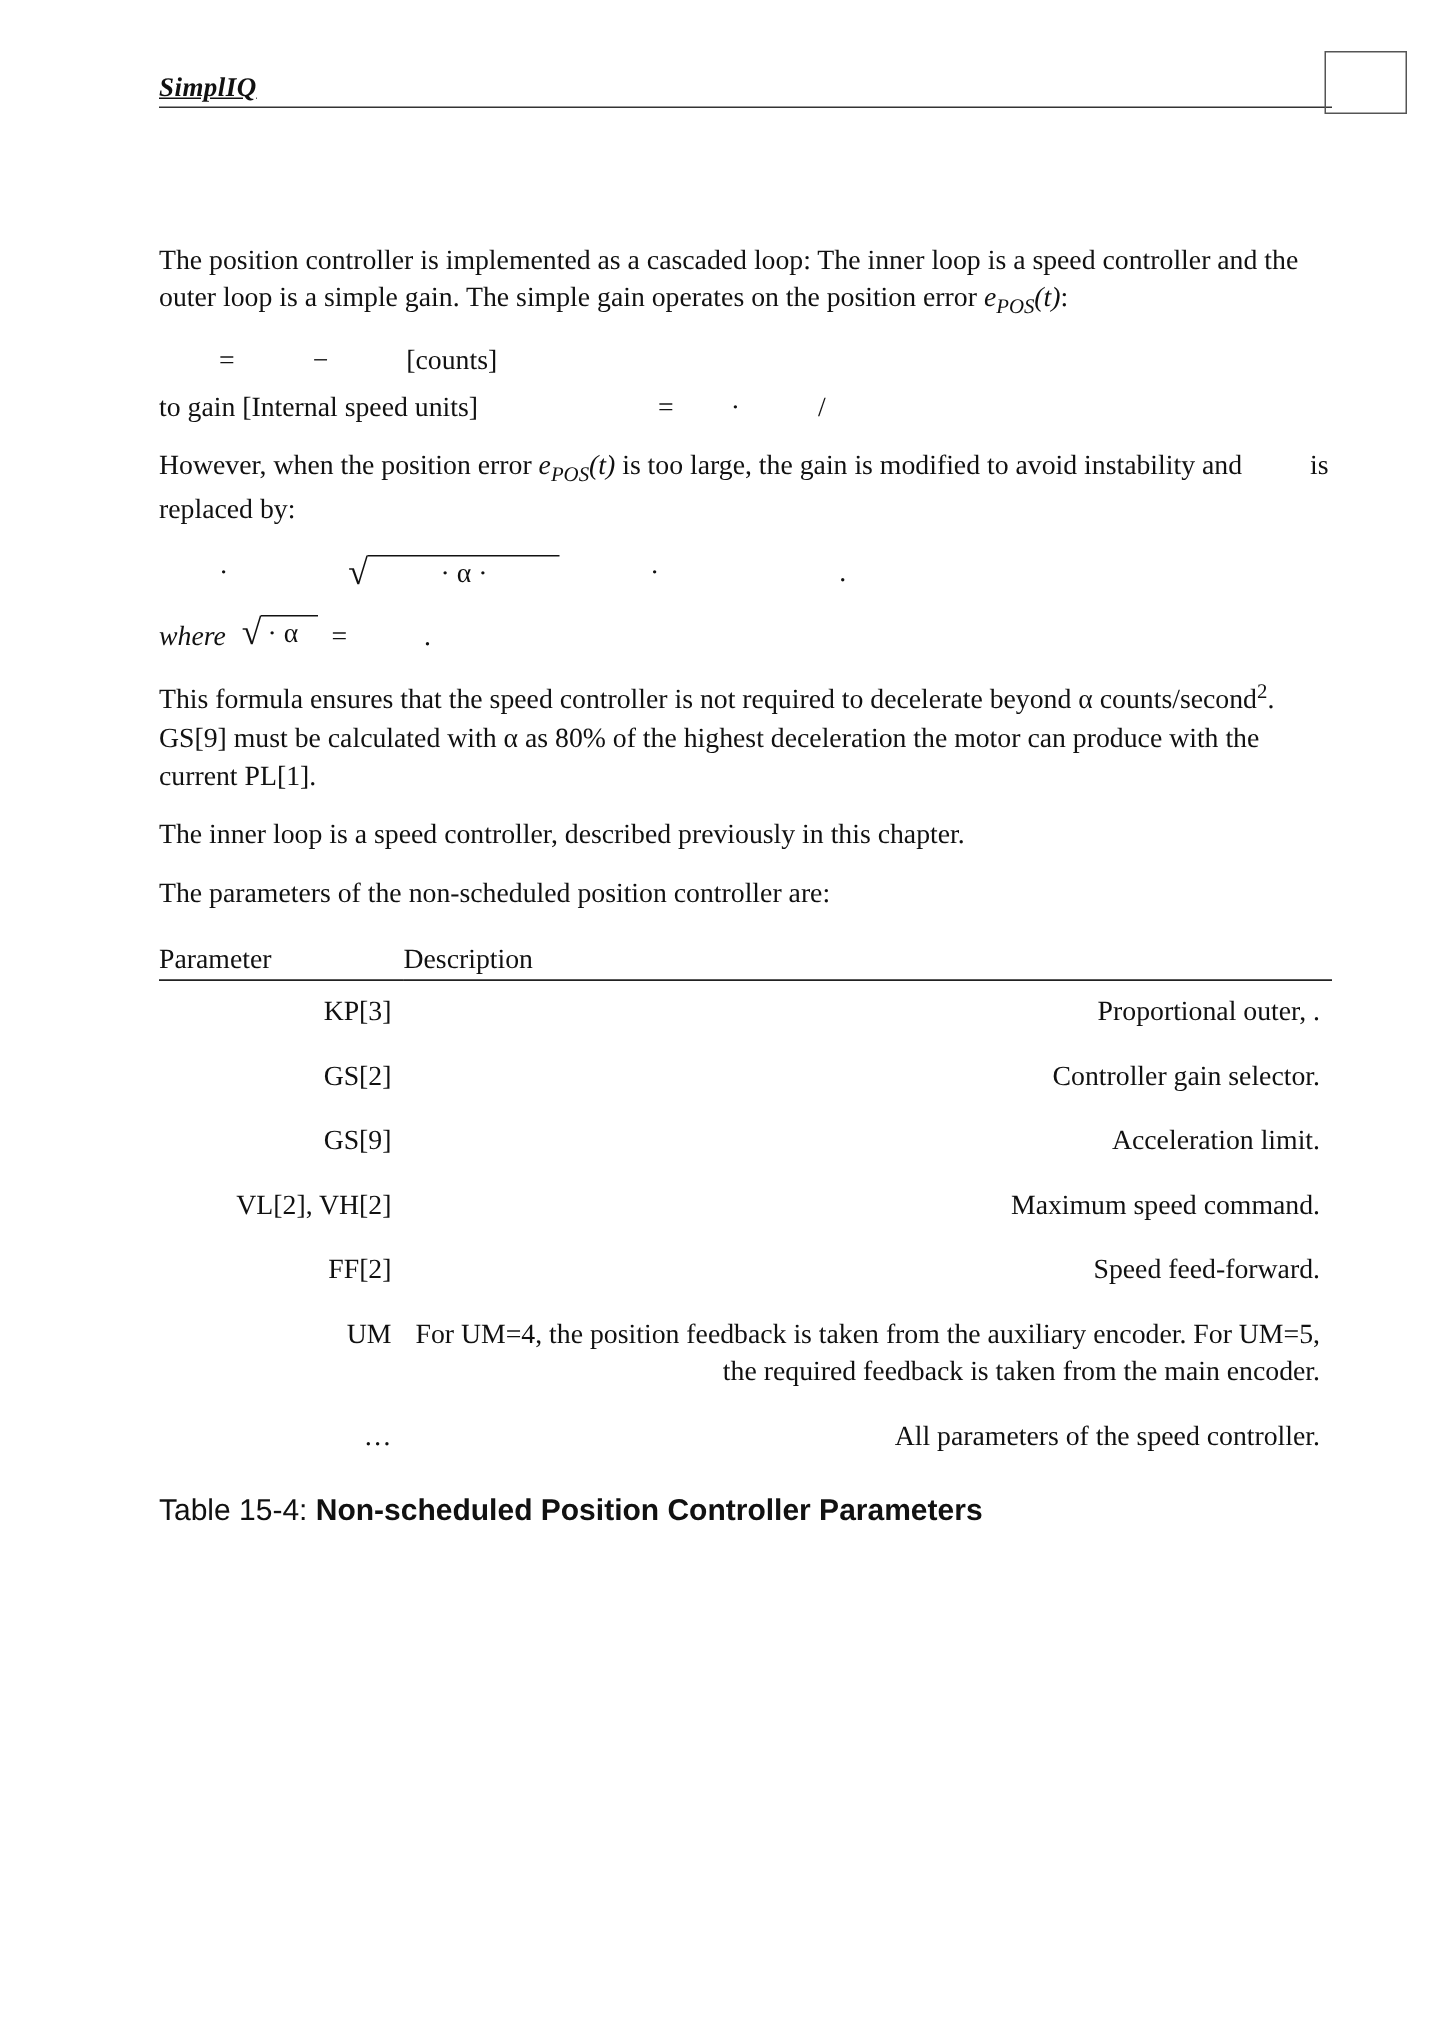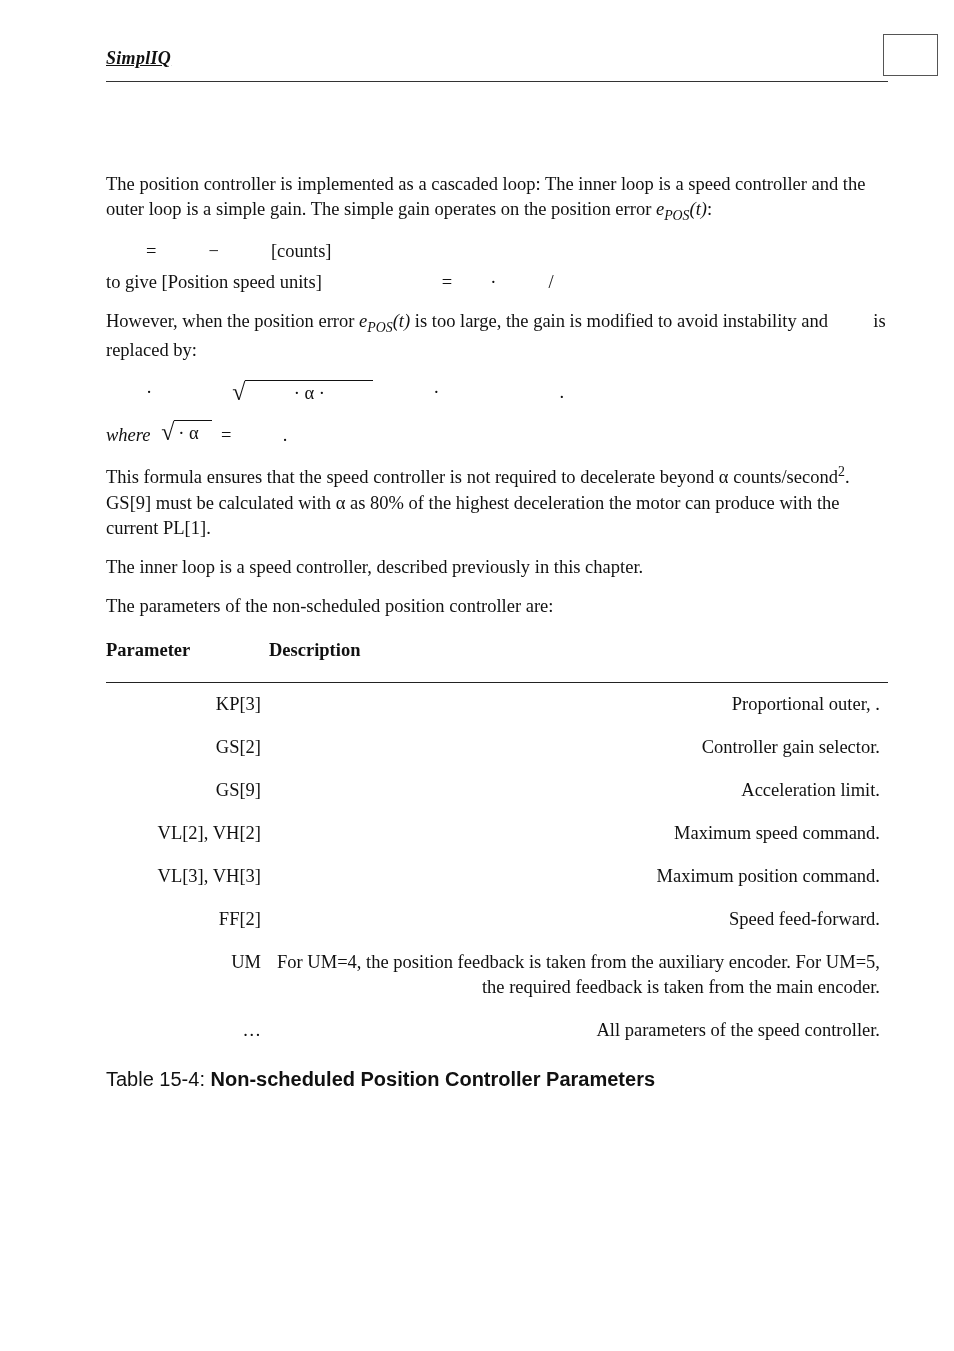--- a/index.html
+++ b/index.html
@@ -15,21 +15,21 @@
     width: 954px;
     height: 1351px;
     position: relative;
     box-sizing: border-box;
     padding: 48px 66px 60px 106px;
   }
   .header-row {
     display: flex;
     justify-content: space-between;
     align-items: center;
-    margin-bottom: 12px;
+    margin-bottom: 2px;
   }
   .brand {
     font-style: italic;
     font-weight: bold;
     font-size: 18px;
     text-decoration: underline;
     letter-spacing: 0.3px;
   }
   .hr-top {
     border: none;
@@ -96,22 +96,22 @@
     text-align: left;
   }
   table.param-table {
     width: 100%;
     border-collapse: collapse;
     font-size: 18.5px;
     margin-top: 4px;
   }
   table.param-table th {
     text-align: left;
-    font-weight: bold;
-    padding: 6px 8px 19px 0;
+    font-weight: normal;
+    padding: 6px 8px 0 0;
     border-bottom: 1.3px solid #222;
   }
   table.param-table td {
     text-align: right;
     padding: 9px 8px 9px 0;
     vertical-align: top;
     line-height: 1.35;
   }
   .col-param { width: 155px; }
   .table-caption {
@@ -138,21 +138,21 @@
       <span>The position controller is implemented as a cascaded loop: The inner loop is a speed controller and the outer loop is a simple gain. The simple gain operates on the position error </span><span class="ital">e</span><span class="ital sub">POS</span><span class="ital">(t)</span><span>:</span>
     </p>
 
     <div class="eq-row">
       <span class="seg">=</span>
       <span class="seg">−</span>
       <span class="seg" style="margin-right:32px">[counts]</span>
     </div>
 
     <div style="display:flex;align-items:center;font-size:18.5px;margin-bottom:14px">
-      <span>to give [Position speed units]</span>
+      <span>to gain [Internal speed units]</span>
       <span style="width:120px"></span>
       <span>=</span>
       <span style="width:38px"></span>
       <span>·</span>
       <span style="width:52px"></span>
       <span>/</span>
     </div>
 
     <p>
       <span>However, when the position error </span><span class="ital">e</span><span class="ital sub">POS</span><span class="ital">(t)</span><span> is too large, the gain is modified to avoid instability and </span>
@@ -207,24 +207,20 @@
         </tr>
         <tr>
           <td>GS[9]</td>
           <td>Acceleration limit.</td>
         </tr>
         <tr>
           <td>VL[2], VH[2]</td>
           <td>Maximum speed command.</td>
         </tr>
         <tr>
-          <td>VL[3], VH[3]</td>
-          <td>Maximum position command.</td>
-        </tr>
-        <tr>
           <td>FF[2]</td>
           <td>Speed feed-forward.</td>
         </tr>
         <tr>
           <td>UM</td>
           <td>For UM=4, the position feedback is taken from the auxiliary encoder. For UM=5, the required feedback is taken from the main encoder.</td>
         </tr>
         <tr>
           <td>…</td>
           <td>All parameters of the speed controller.</td>

